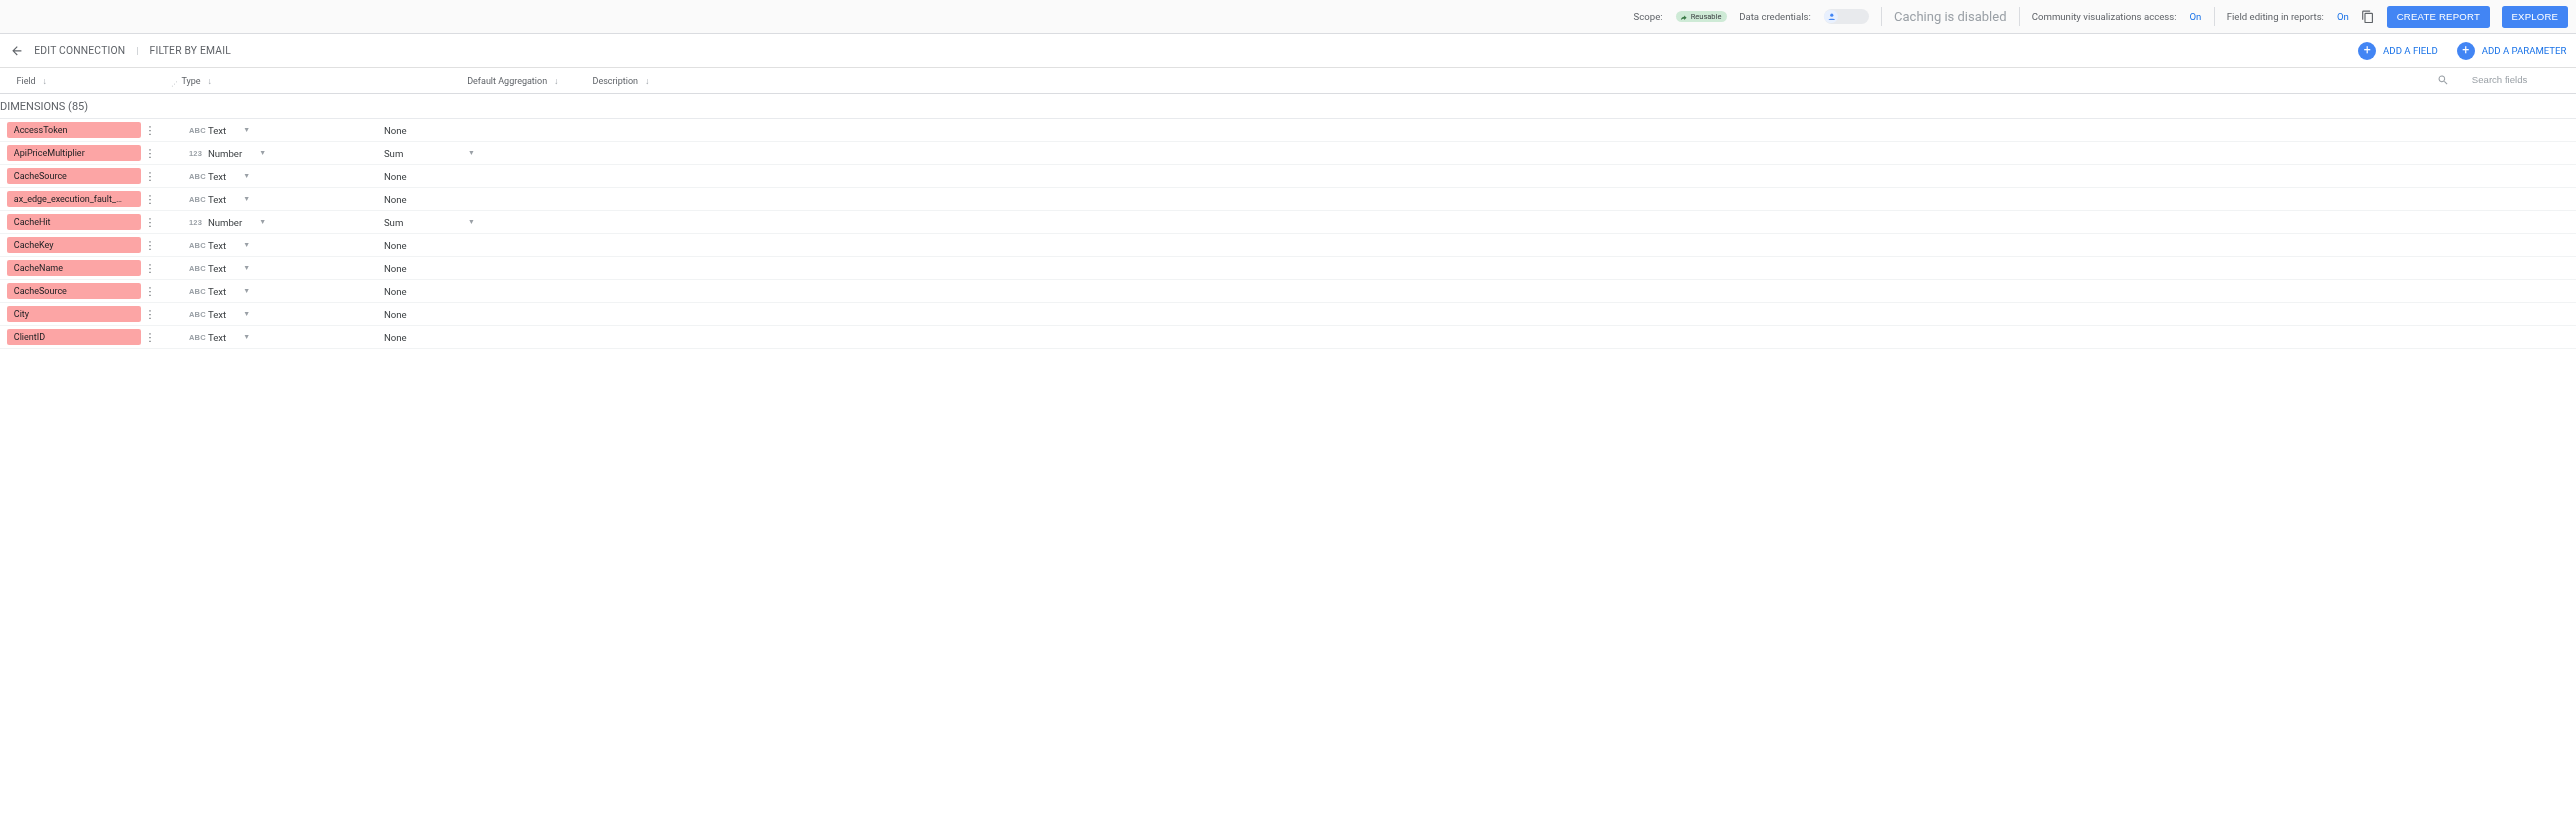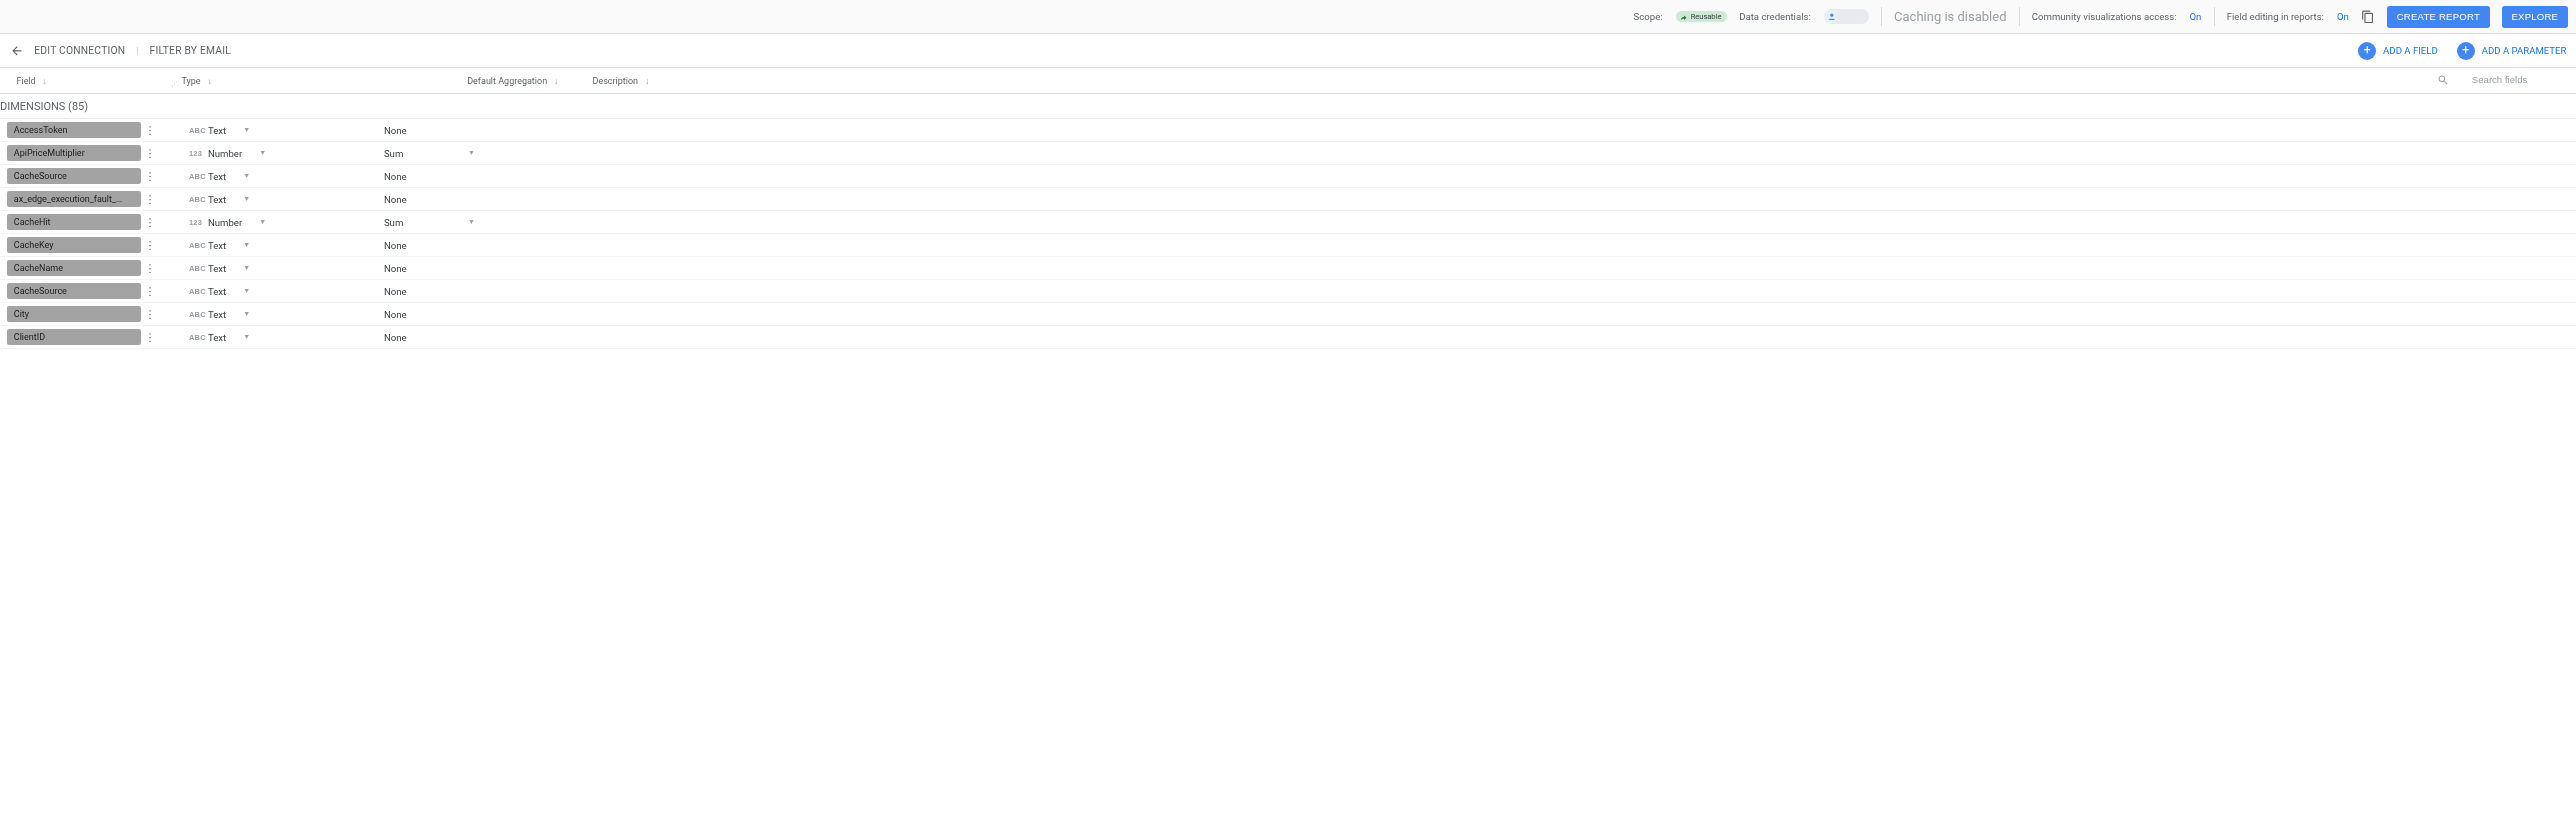--- a/index.html
+++ b/index.html
@@ -81,21 +81,21 @@
   }
 
   
   .row {
     display:flex; align-items:center;
     height: 23px;
     border-bottom: 0.7px solid #f1f3f4;
     padding-left: 6.9px;
   }
   .field-chip {
-    width: 134px; background:#a3a3a3; border-radius:2.1px;
+    width: 134px; background:#fca5a5; border-radius:2.1px;
     padding: 3.4px 6.9px; font-size:9px; color:#202124;
     white-space:nowrap; overflow:hidden; text-overflow:ellipsis;
     cursor:pointer;
   }
   .row-menu { width: 18px; text-align:center; color:#5f6368; cursor:pointer; font-size:11px; }
   .row-gap { width: 30px; }
   .type-icon { width: 19px; color:#9aa0a6; font-family: "Arial Narrow", sans-serif; font-weight:600; font-size:7.5px; letter-spacing:0.3px; }
   .type-text { width: 176px; display:flex; align-items:center; gap:17px; }
   .type-label { font-size:9.6px; color:#3c4043; }
   .chevron { color:#9aa0a6; font-size:6.9px; }

